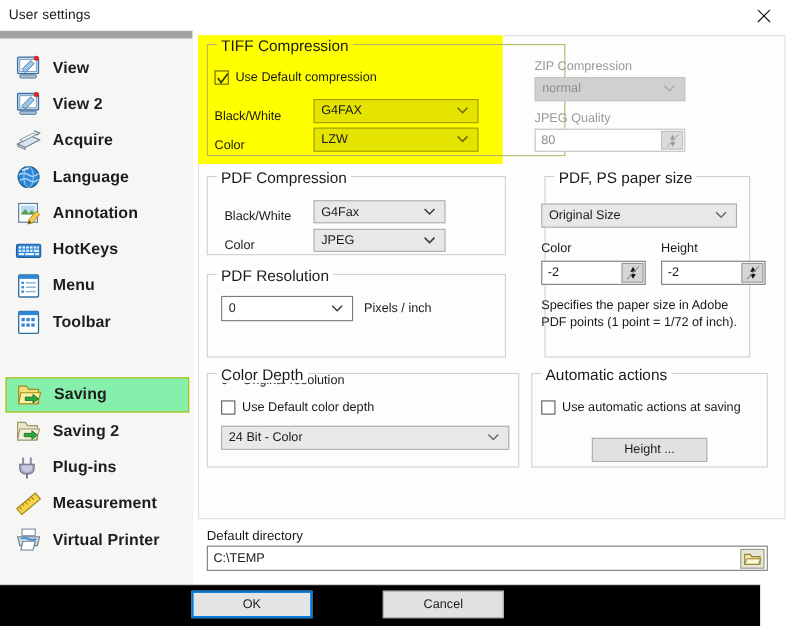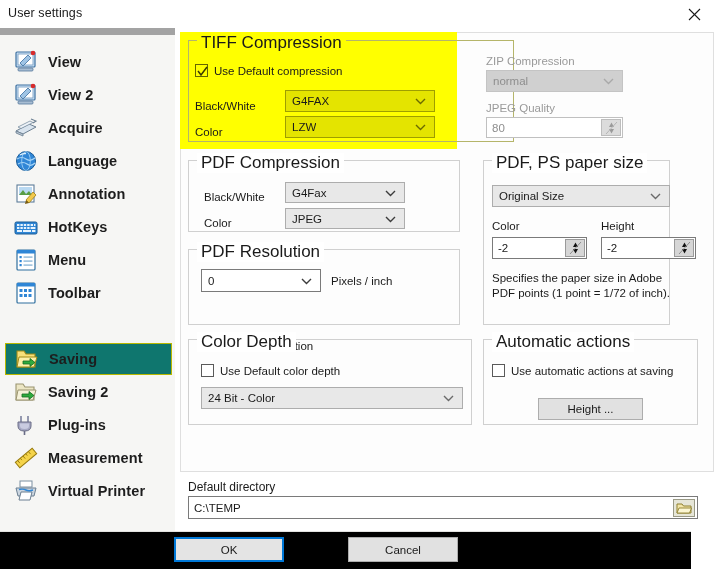--- a/index.html
+++ b/index.html
@@ -31,21 +31,21 @@
   #sidebar{
     position:absolute;left:0;top:28px;width:175px;height:503px;
     background:#f6f6f4;border-right:1px solid #d8d8d4;
     border-top:7px solid #a3a3a3;
   }
   .nav-item{
     position:absolute;left:5px;width:167px;height:32px;
     display:flex;align-items:center;box-sizing:border-box;
   }
   .nav-item.selected{
-    background:#0f766e;border:1px solid #b8b800;
+    background:#86efac;border:1px solid #b8b800;
   }
   .nav-icon{
     width:26px;height:26px;margin-left:8px;margin-right:9px;
     flex:none;position:relative;
   }
   .nav-icon svg{display:block;}
   .nav-label{
     font-size:14.5px;font-weight:bold;color:#1d1d1d;
     white-space:nowrap;letter-spacing:.1px;
   }
@@ -59,21 +59,21 @@
     position:absolute;background:#fdfdfd;
     border:1px solid #dfdfdf;
   }
   
   .group{
     position:absolute;border:1px solid #d0d0d0;background:transparent;
     box-sizing:border-box;
   }
   .group-title{
     position:absolute;top:-8px;left:8px;background:#ffffff;
-    padding:0 4px;font-size:17px;color:#1a1a1a;white-space:nowrap;
+    padding:0 4px;font-size:14px;color:#1a1a1a;white-space:nowrap;
   }
   .group.on-yellow > .group-title{background:#ffff00;}
 
   .lbl{position:absolute;font-size:11.5px;color:#1a1a1a;white-space:nowrap;}
   .lbl.dim{color:#9a9a9a;}
 
   
   .combo{
     position:absolute;box-sizing:border-box;
     border:1px solid #adadad;background:#e8e8e8;
@@ -463,21 +463,21 @@
   </div>
   <div class="combo" style="left:26px;top:359px;width:262px;height:22px;">
     <span class="ctext">24 Bit - Color</span>
     <span class="carrow">
       <svg width="11" height="7" viewBox="0 0 11 7">
           <polyline points="1,1 5.5,5.5 10,1" fill="none" stroke="#6a6a6a" stroke-width="1.4"></polyline>
         </svg>
     </span>
   </div>
 
-  <div class="group" style="left:308px;top:132px;width:187px;height:165px;padding-left:24px;">
+  <div class="group" style="left:320px;top:132px;width:187px;height:165px;padding-left:24px;">
     <span class="group-title">PDF, PS paper size</span>
   </div>
   <div class="combo" style="left:317px;top:157px;width:178px;height:22px;">
     <span class="ctext">Original Size</span>
     <span class="carrow">
       <svg width="11" height="7" viewBox="0 0 11 7">
           <polyline points="1,1 5.5,5.5 10,1" fill="none" stroke="#6a6a6a" stroke-width="1.4"></polyline>
         </svg>
     </span>
   </div>

